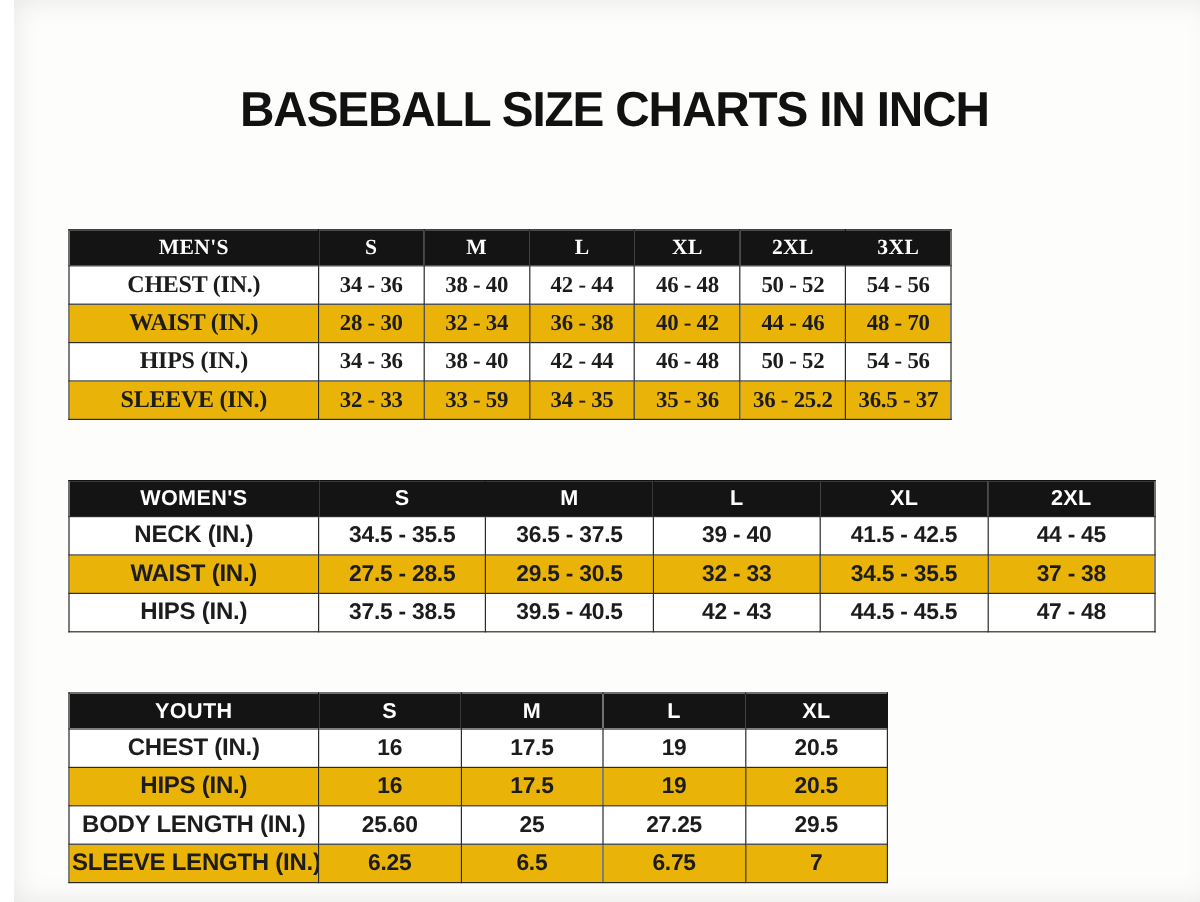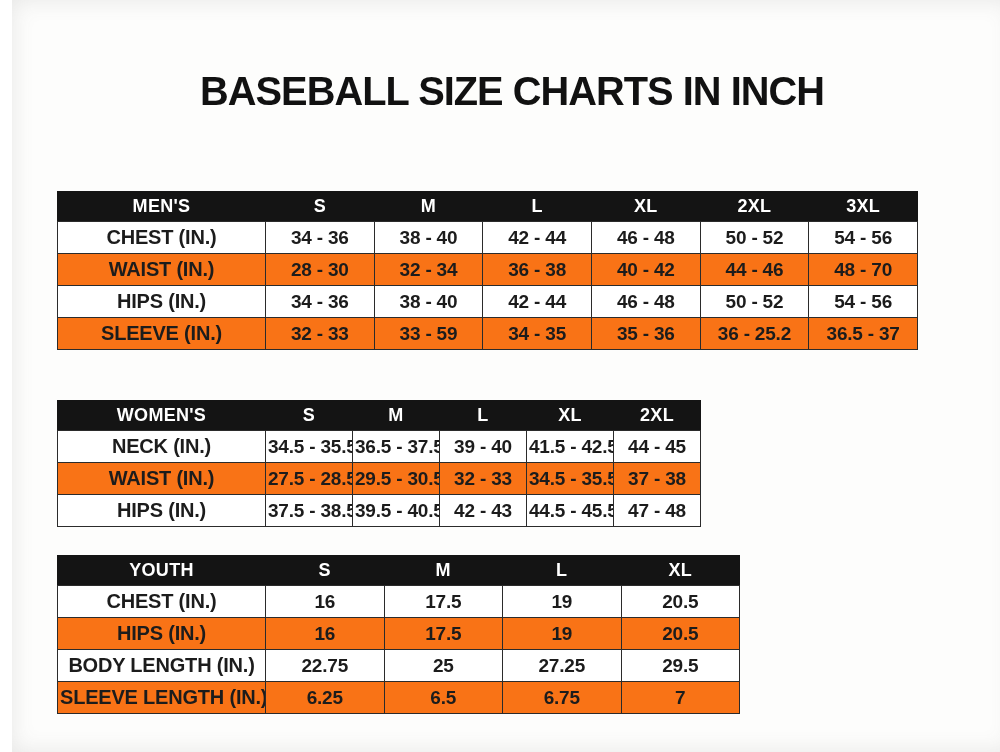--- a/index.html
+++ b/index.html
@@ -28,23 +28,23 @@
     font-weight: bold;
     color: #111111;
     letter-spacing: -1px;
     transform: scaleX(0.97);
     white-space: nowrap;
   }
   .table-wrap {
     position: absolute;
     left: 45px;
   }
-  .table-wrap.mens   { top: 191px; width: 861px; }
-  .table-wrap.womens { top: 400px; width: 644px; border-radius: 11px; }
-  .table-wrap.youth  { top: 555px; width: 683px; }
+  .table-wrap.mens   { top: 191px; width: 736px; font-family: Liberation Serif, serif; }
+  .table-wrap.womens { top: 400px; width: 906px; border-radius: 11px; }
+  .table-wrap.youth  { top: 577px; width: 683px; }
 
   table.size-table {
     border-collapse: collapse;
     table-layout: fixed;
     width: 100%;
   }
   table.size-table col.label-col { width: 208px; }
 
   table.size-table th,
   table.size-table td {
@@ -74,21 +74,21 @@
     letter-spacing: -0.2px;
   }
   table.size-table tbody td {
     font-size: 19px;
     font-weight: bold;
     color: #1c1c1c;
     height: 31px;
     letter-spacing: -0.2px;
   }
   table.size-table tbody tr.row-even { background: #ffffff; }
-  table.size-table tbody tr.row-odd  { background: #f97316; }
+  table.size-table tbody tr.row-odd  { background: #eab308; }
 </style>
 </head>
 <body>
 
 <div class="page">
   <h1 class="page-title">BASEBALL SIZE CHARTS IN INCH</h1>
 
   <div class="table-wrap mens">
       <table class="size-table">
         <colgroup>
@@ -229,21 +229,21 @@
           </tr>
           <tr class="row-odd">
             <th class="row-label">HIPS (IN.)</th>
             <td>16</td>
             <td>17.5</td>
             <td>19</td>
             <td>20.5</td>
           </tr>
           <tr class="row-even">
             <th class="row-label">BODY LENGTH (IN.)</th>
-            <td>22.75</td>
+            <td>25.60</td>
             <td>25</td>
             <td>27.25</td>
             <td>29.5</td>
           </tr>
           <tr class="row-odd">
             <th class="row-label">SLEEVE LENGTH (IN.)</th>
             <td>6.25</td>
             <td>6.5</td>
             <td>6.75</td>
             <td>7</td>

